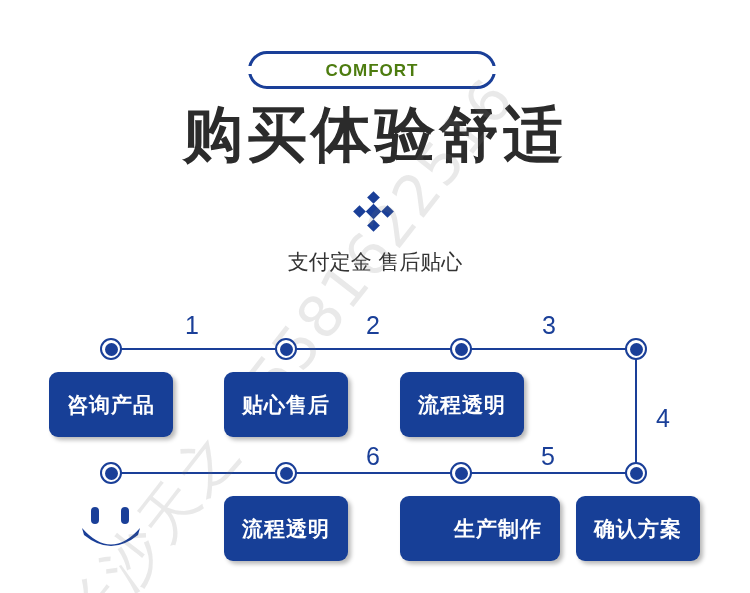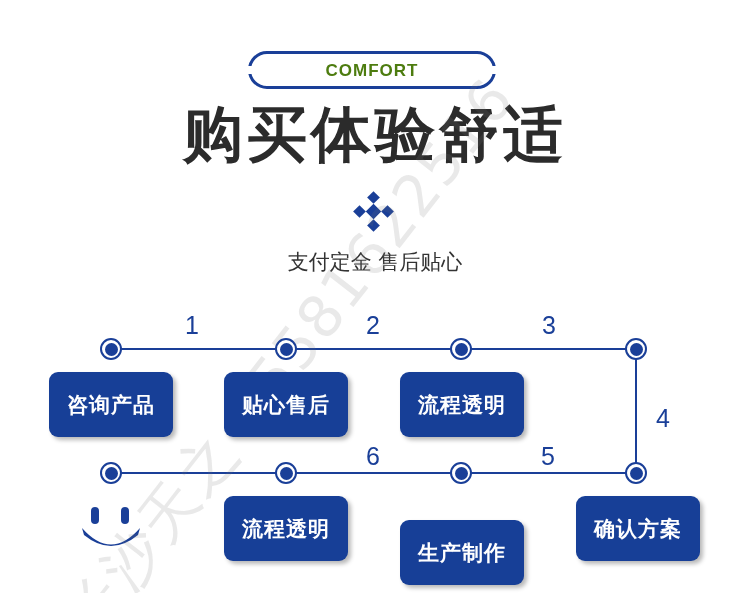--- a/index.html
+++ b/index.html
@@ -191,21 +191,21 @@
 <div class="abs step-num" style="left:549px; top:313px;">3</div>
 <div class="abs step-num" style="left:663px; top:406px;">4</div>
 <div class="abs step-num" style="left:548px; top:444px;">5</div>
 <div class="abs step-num" style="left:373px; top:444px;">6</div>
 
 <div class="abs box" style="left:49px; top:372px;">咨询产品</div>
 <div class="abs box" style="left:224px; top:372px;">贴心售后</div>
 <div class="abs box" style="left:400px; top:372px;">流程透明</div>
 
 <div class="abs box" style="left:224px; top:496px;">流程透明</div>
-<div class="abs box" style="left:400px; top:520px;">生产制作</div>
+<div class="abs box" style="left:400px; top:496px;padding-left:36px;">生产制作</div>
 <div class="abs box" style="left:576px; top:496px;">确认方案</div>
 
 <div class="abs smile">
   <svg width="62" height="46" viewBox="0 0 62 46">
     <rect x="11" y="2" width="8" height="17" rx="4" fill="#1a3f98"></rect>
     <rect x="41" y="2" width="8" height="17" rx="4" fill="#1a3f98"></rect>
     <path d="M2 23 Q31 56 60 23 L58 30 Q31 52 4 30 Z" fill="#1a3f98"></path>
   </svg>
 </div>
 

